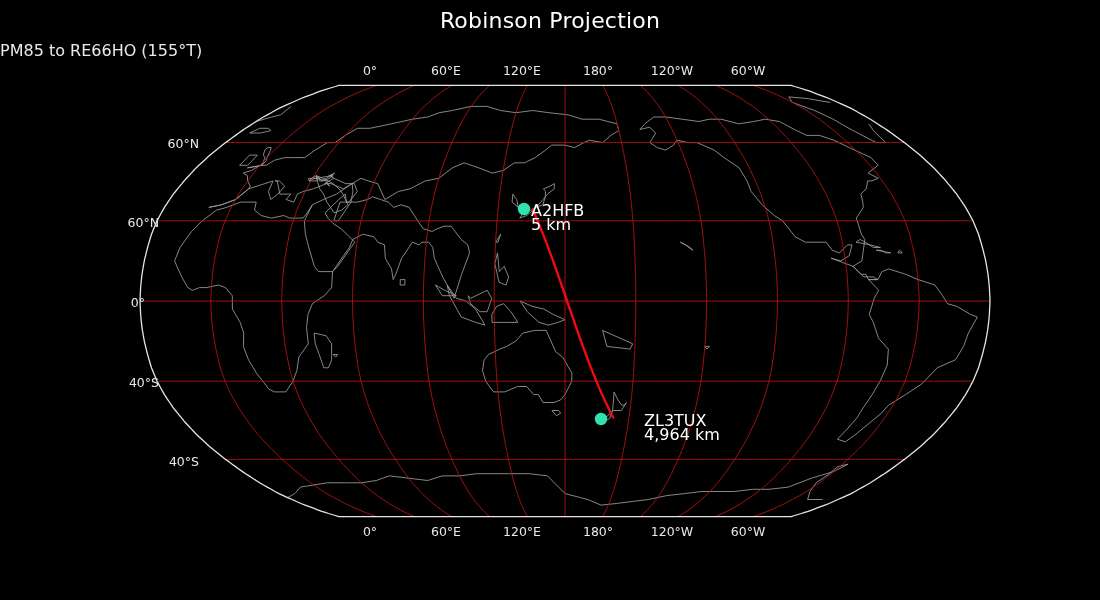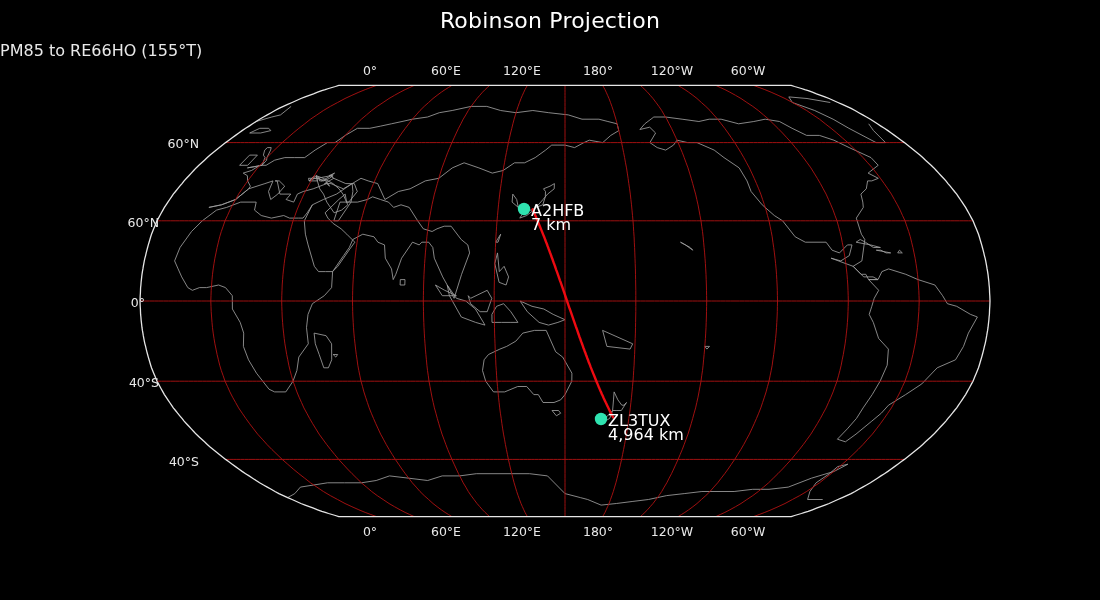--- a/index.html
+++ b/index.html
@@ -111,20 +111,20 @@
   <div class="tick bottom" style="left:748px;top:524px">60°W</div>
 
   <div class="tick left" style="right:901px;top:143px">60°N</div>
   <div class="tick left" style="right:941px;top:222px">60°N</div>
   <div class="tick left" style="right:955px;top:302px">0°</div>
   <div class="tick left" style="right:941px;top:382px">40°S</div>
   <div class="tick left" style="right:901px;top:461px">40°S</div>
 
   <div class="stn-label" style="left:531px;top:204px">
     <div>A2HFB</div>
-    <div>7 km</div>
+    <div>5 km</div>
   </div>
-  <div class="stn-label" style="left:608px;top:414px">
+  <div class="stn-label" style="left:644px;top:414px">
     <div>ZL3TUX</div>
     <div>4,964 km</div>
   </div>
 
 </div>
 
 </body></html>

